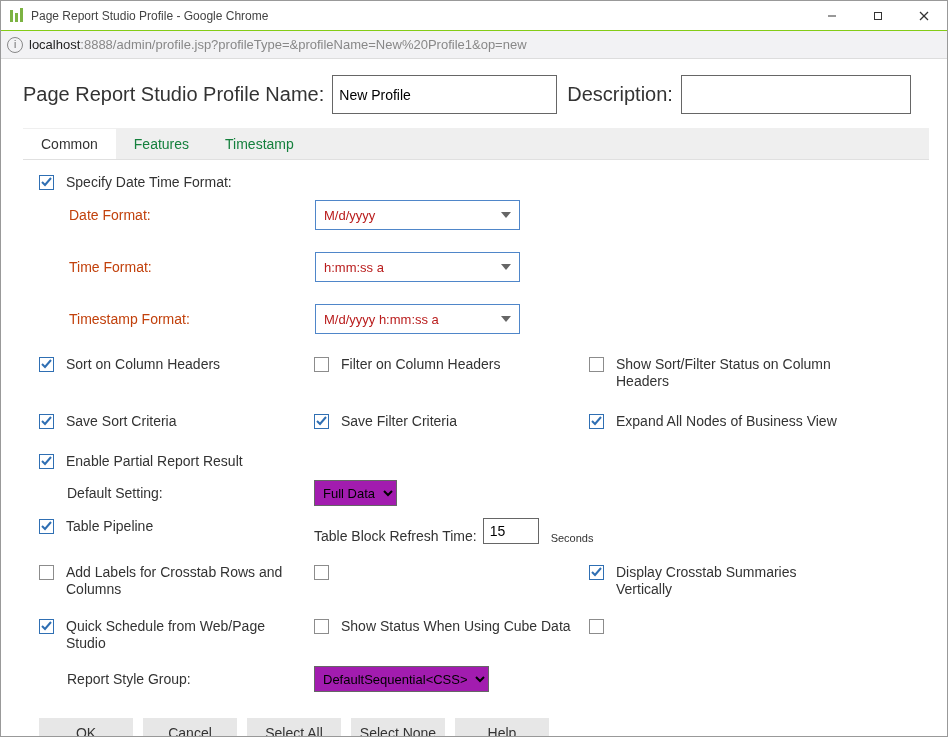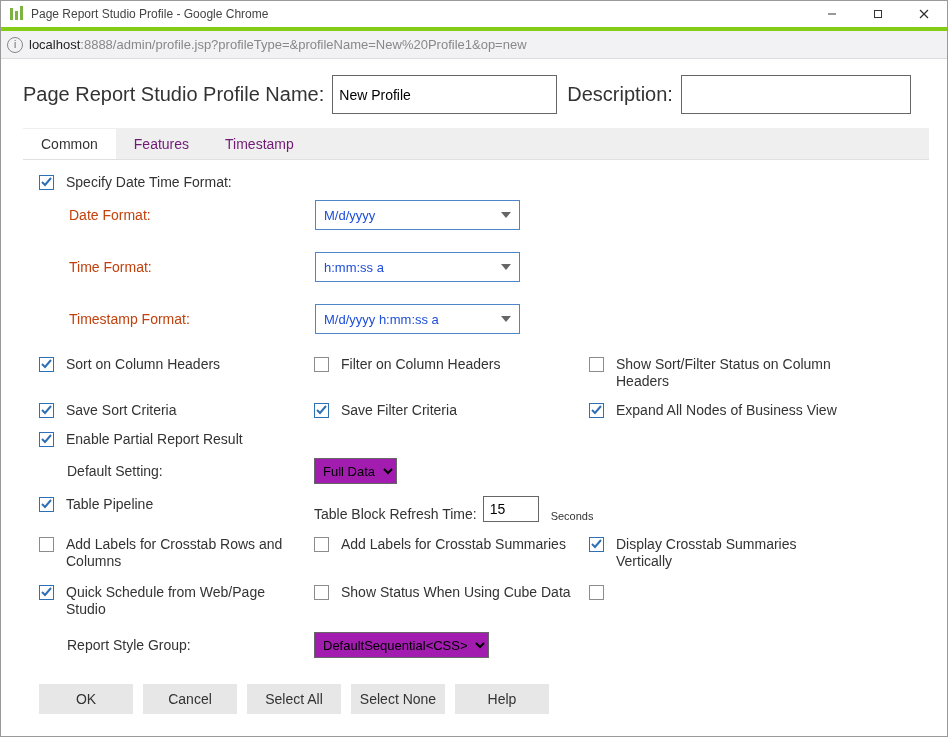--- a/index.html
+++ b/index.html
@@ -12,21 +12,21 @@
     width: 948px;
     height: 737px;
     border: 1px solid #999;
     overflow: hidden;
   }
 
   
   .titlebar {
     height: 30px;
     background: #fff;
-    border-bottom: 4px solid #84cc16;
+    border-bottom: 1px solid #84cc16;
     display: flex;
     align-items: center;
     padding: 0 0 0 8px;
   }
   .titlebar .tb-icon {
     width: 16px; height: 16px;
     margin-right: 6px;
   }
   .titlebar .tb-title { flex: 0 0 auto; color: #444; font-size: 12px; }
   .tb-spacer { flex: 1; }
@@ -79,21 +79,21 @@
   .tabs-row {
     display: flex;
     align-items: flex-end;
     background: #efefef;
     height: 32px;
     border-bottom: 1px solid #e0e0e0;
   }
   .tab {
     padding: 7px 18px 7px 18px;
     font-size: 14px;
-    color: #701a75;
+    color: #15803d;
     cursor: pointer;
   }
   .tab.active { background: #fff; color: #333; }
 
   .form-area { padding: 14px 0 0 16px; }
 
   .row {
     display: flex;
     align-items: center;
     margin-bottom: 6px;
@@ -122,31 +122,31 @@
   .indent-row .lbl { width: 246px; font-size: 14px; color: #c2410c; }
   .dd {
     position: relative;
     width: 205px;
     height: 30px;
     border: 1px solid #4f86c9;
     background: #fff;
     display: flex; align-items: center;
     padding: 0 8px;
     font-size: 13px;
-    color: #1d4ed8;
+    color: #b91c1c;
   }
   .dd .dd-arrow {
     position: absolute; right: 8px; top: 50%; transform: translateY(-50%);
   }
 
   
   .chk-grid {
     display: grid;
     grid-template-columns: 275px 275px 320px;
-    row-gap: 12px;
+    row-gap: 23px;
     margin-bottom: 10px;
   }
   .chk-cell { display: flex; align-items: flex-start; }
   .chk-cell .chk { margin-top: 1px; }
   .chk-cell .chk-label { font-size: 14px; line-height: 17px; max-width: 240px; }
 
   .mini-row {
     display: flex; align-items: center; margin-bottom: 12px;
   }
   .mini-row .lbl { width: 247px; font-size: 14px; margin-left: 28px; }
@@ -324,21 +324,21 @@
         <div></div>
     </div>
 
     <div class="mini-row">
       <span class="lbl">Default Setting:</span>
       <select class="native-select">
         <option>Full Data</option>
       </select>
     </div>
 
-    <div class="chk-grid" style="row-gap:14px">
+    <div class="chk-grid" style="row-gap:20px">
       <div class="chk-cell">
           <span class="chk checked">
             <svg width="11" height="11" viewBox="0 0 11 11">
               <polyline points="1,5 4,8 10,1" fill="none" stroke="#2f6fb3" stroke-width="2"></polyline>
             </svg>
           </span>
           <span class="chk-label">Table Pipeline</span>
         </div>
       <div class="chk-cell" style="grid-column: span 2">
         <span class="refresh-row">
@@ -347,21 +347,20 @@
           <span class="sec-lbl">Seconds</span>
         </span>
       </div>
 
       <div class="chk-cell">
           <span class="chk"></span>
           <span class="chk-label">Add Labels for Crosstab Rows and Columns</span>
         </div>
       <div class="chk-cell">
           <span class="chk"></span>
-          <span class="chk-label">Add Labels for Crosstab Summaries</span>
         </div>
       <div class="chk-cell">
           <span class="chk checked">
             <svg width="11" height="11" viewBox="0 0 11 11">
               <polyline points="1,5 4,8 10,1" fill="none" stroke="#2f6fb3" stroke-width="2"></polyline>
             </svg>
           </span>
           <span class="chk-label">Display Crosstab Summaries Vertically</span>
         </div>
 

